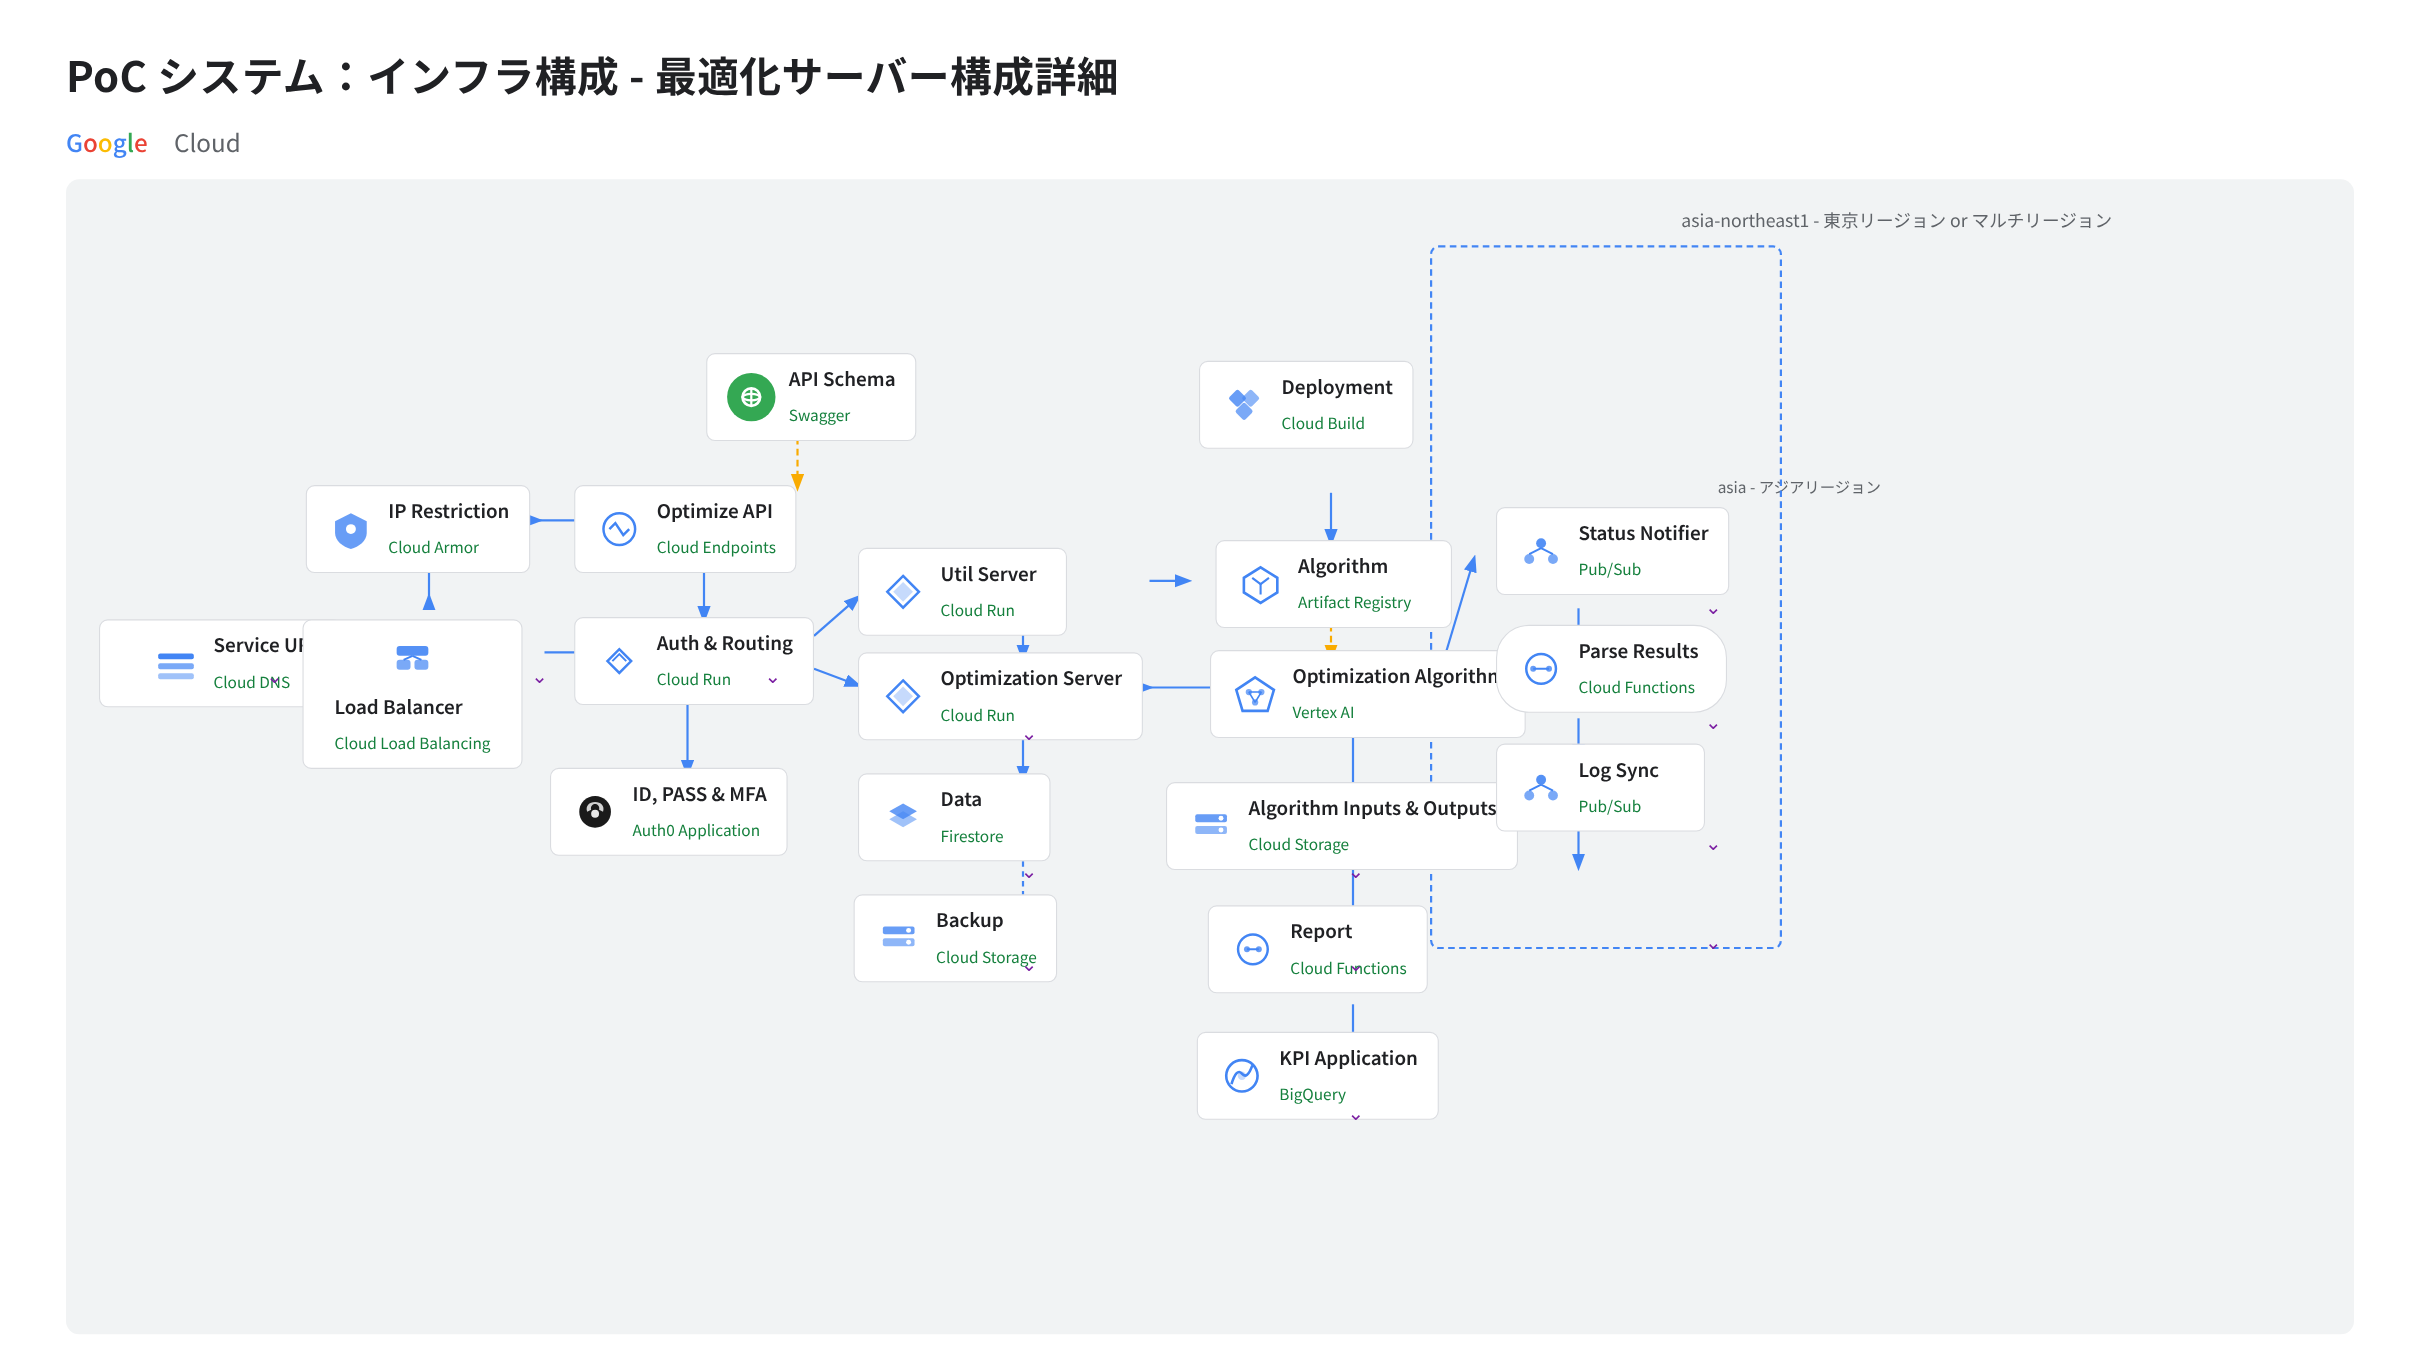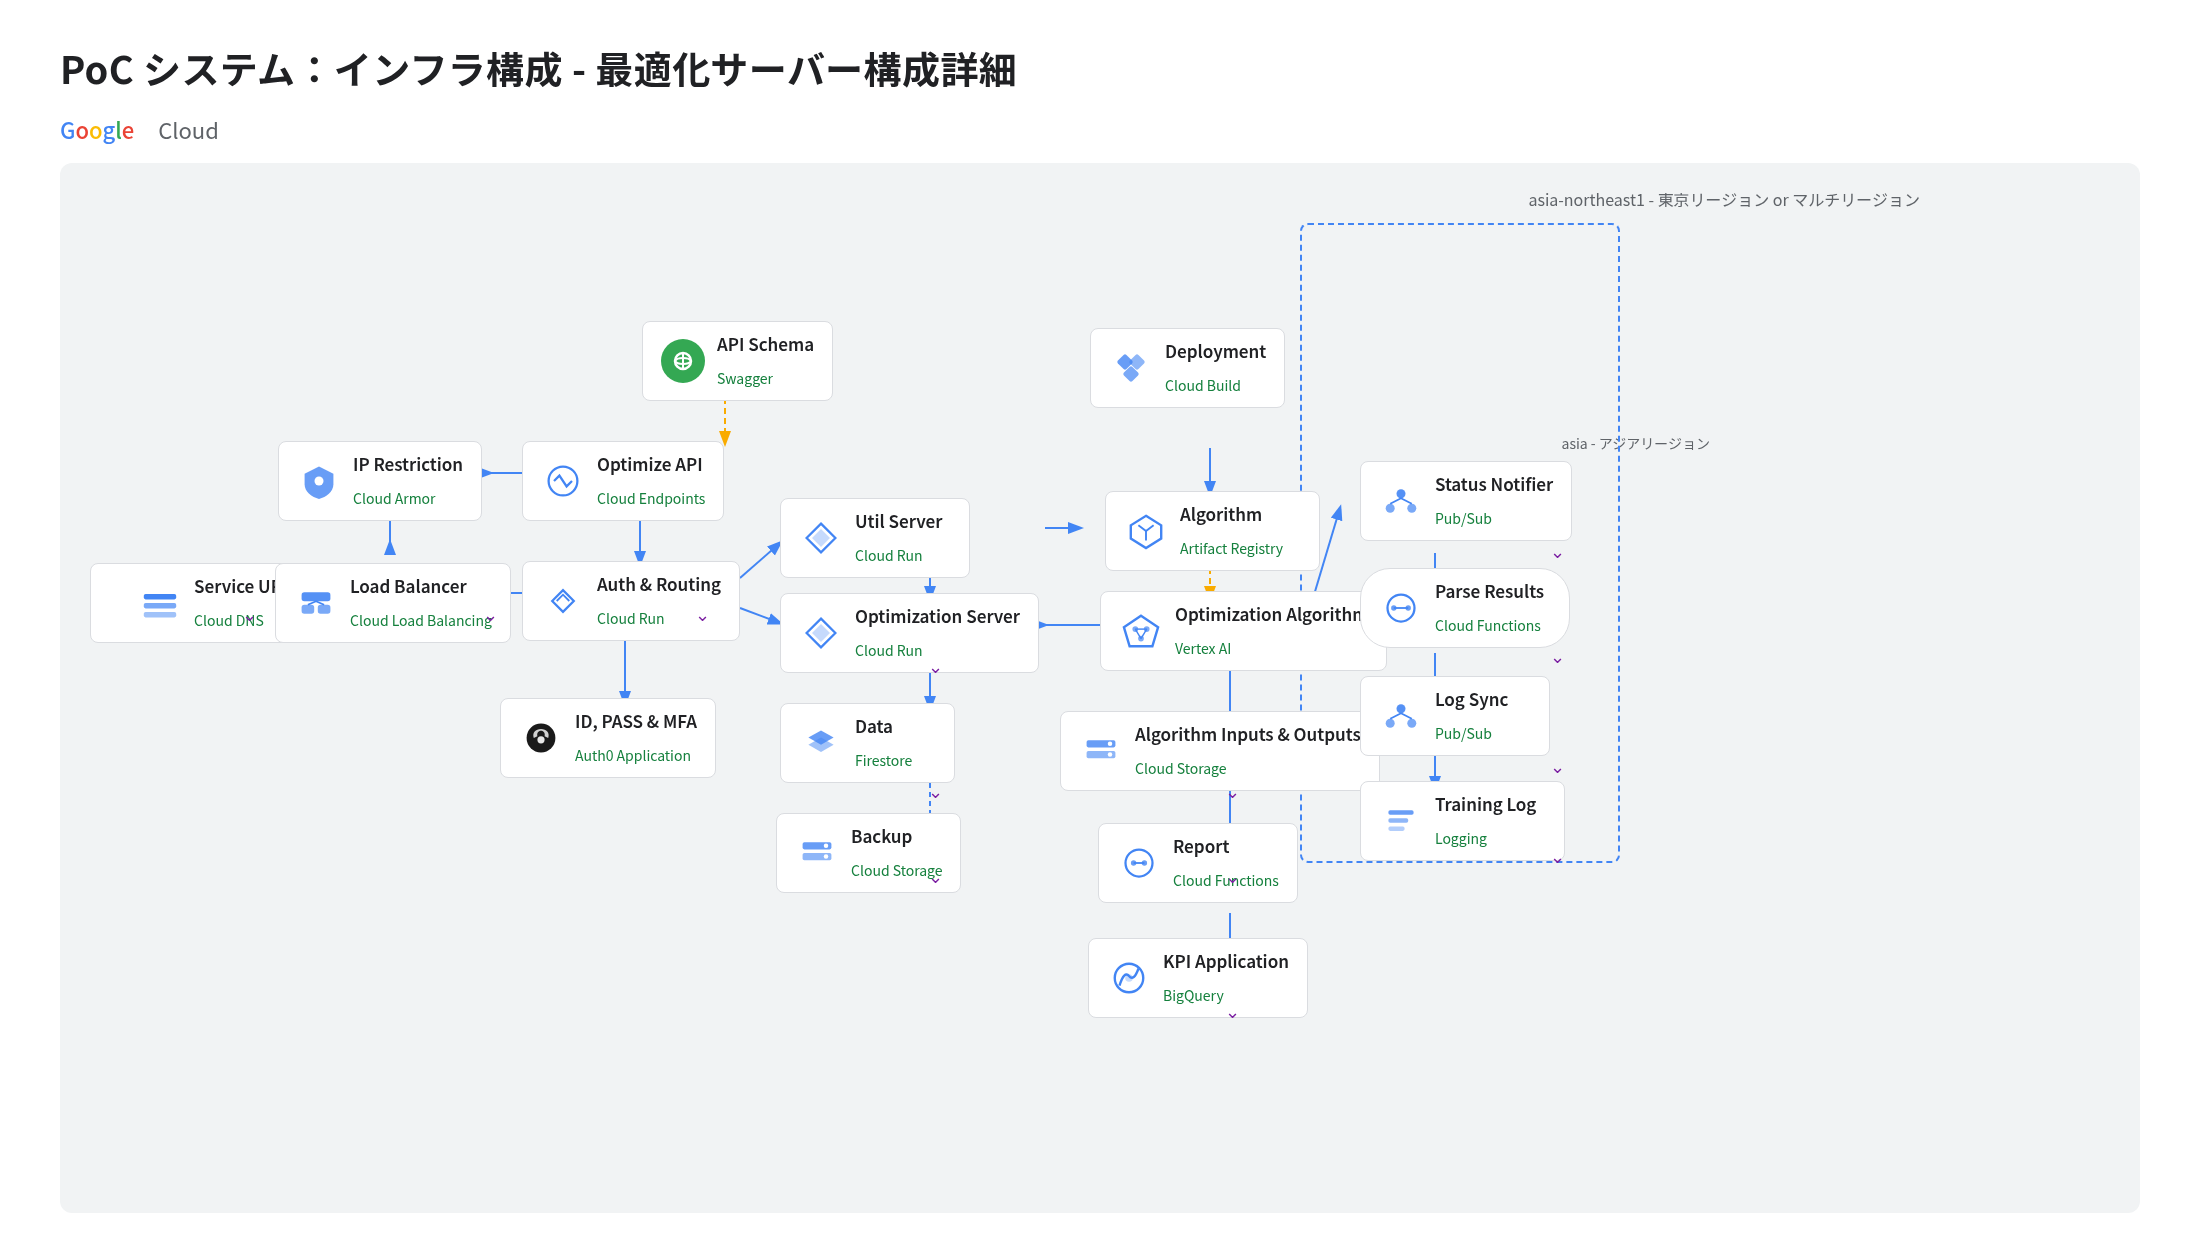--- a/index.html
+++ b/index.html
@@ -210,21 +210,21 @@
             <rect x="2" y="20" width="36" height="6" rx="2" fill="#4285F4" opacity="0.7"></rect>
             <rect x="2" y="30" width="36" height="6" rx="2" fill="#4285F4" opacity="0.5"></rect>
           </svg>
       </div>
       <div class="node-text">
         <div class="node-title">Service URL</div>
         <div class="node-sub">Cloud DNS</div>
       </div>
     </div>
 
-    <div class="node" style="left:215px; top:400px; min-width:200px;">
+    <div class="node" style="left:215px; top:400px; min-width:200px;flex-direction:column;">
       <div class="node-icon">
         <svg width="36" height="36" viewBox="0 0 40 40">
           <rect x="4" y="8" width="32" height="10" rx="3" fill="#4285F4" opacity="0.9"></rect>
           <rect x="4" y="22" width="14" height="10" rx="3" fill="#4285F4" opacity="0.7"></rect>
           <rect x="22" y="22" width="14" height="10" rx="3" fill="#4285F4" opacity="0.7"></rect>
           <line x1="20" y1="18" x2="11" y2="22" stroke="#4285F4" stroke-width="2"></line>
           <line x1="20" y1="18" x2="29" y2="22" stroke="#4285F4" stroke-width="2"></line>
         </svg>
       </div>
       <div class="node-text">
@@ -486,33 +486,20 @@
           <line x1="20" y1="17" x2="8" y2="23" stroke="#4285F4" stroke-width="2"></line>
           <line x1="20" y1="17" x2="32" y2="23" stroke="#4285F4" stroke-width="2"></line>
         </svg>
       </div>
       <div class="node-text">
         <div class="node-title">Log Sync</div>
         <div class="node-sub">Pub/Sub</div>
       </div>
     </div>
 
-    <div class="node" style="left:1300px; top:618px; min-width:205px;">
-      <div class="node-icon">
-        <svg width="36" height="36" viewBox="0 0 40 40">
-          <rect x="6" y="8" width="28" height="5" rx="2" fill="#4285F4" opacity="0.8"></rect>
-          <rect x="6" y="17" width="22" height="5" rx="2" fill="#4285F4" opacity="0.6"></rect>
-          <rect x="6" y="26" width="18" height="5" rx="2" fill="#4285F4" opacity="0.4"></rect>
-        </svg>
-      </div>
-      <div class="node-text">
-        <div class="node-title">Training Log</div>
-        <div class="node-sub">Logging</div>
-      </div>
-    </div>
 
     <svg style="position:absolute;top:0;left:0;width:100%;height:100%;pointer-events:none;">
 
       <text x="182" y="458" font-size="18" fill="#7B1FA2">⌄</text>
       <text x="423" y="458" font-size="18" fill="#7B1FA2">⌄</text>
       <text x="635" y="458" font-size="18" fill="#7B1FA2">⌄</text>
       <text x="868" y="510" font-size="18" fill="#7B1FA2">⌄</text>
       <text x="868" y="635" font-size="18" fill="#7B1FA2">⌄</text>
       <text x="868" y="720" font-size="18" fill="#7B1FA2">⌄</text>
       <text x="1165" y="635" font-size="18" fill="#7B1FA2">⌄</text>

